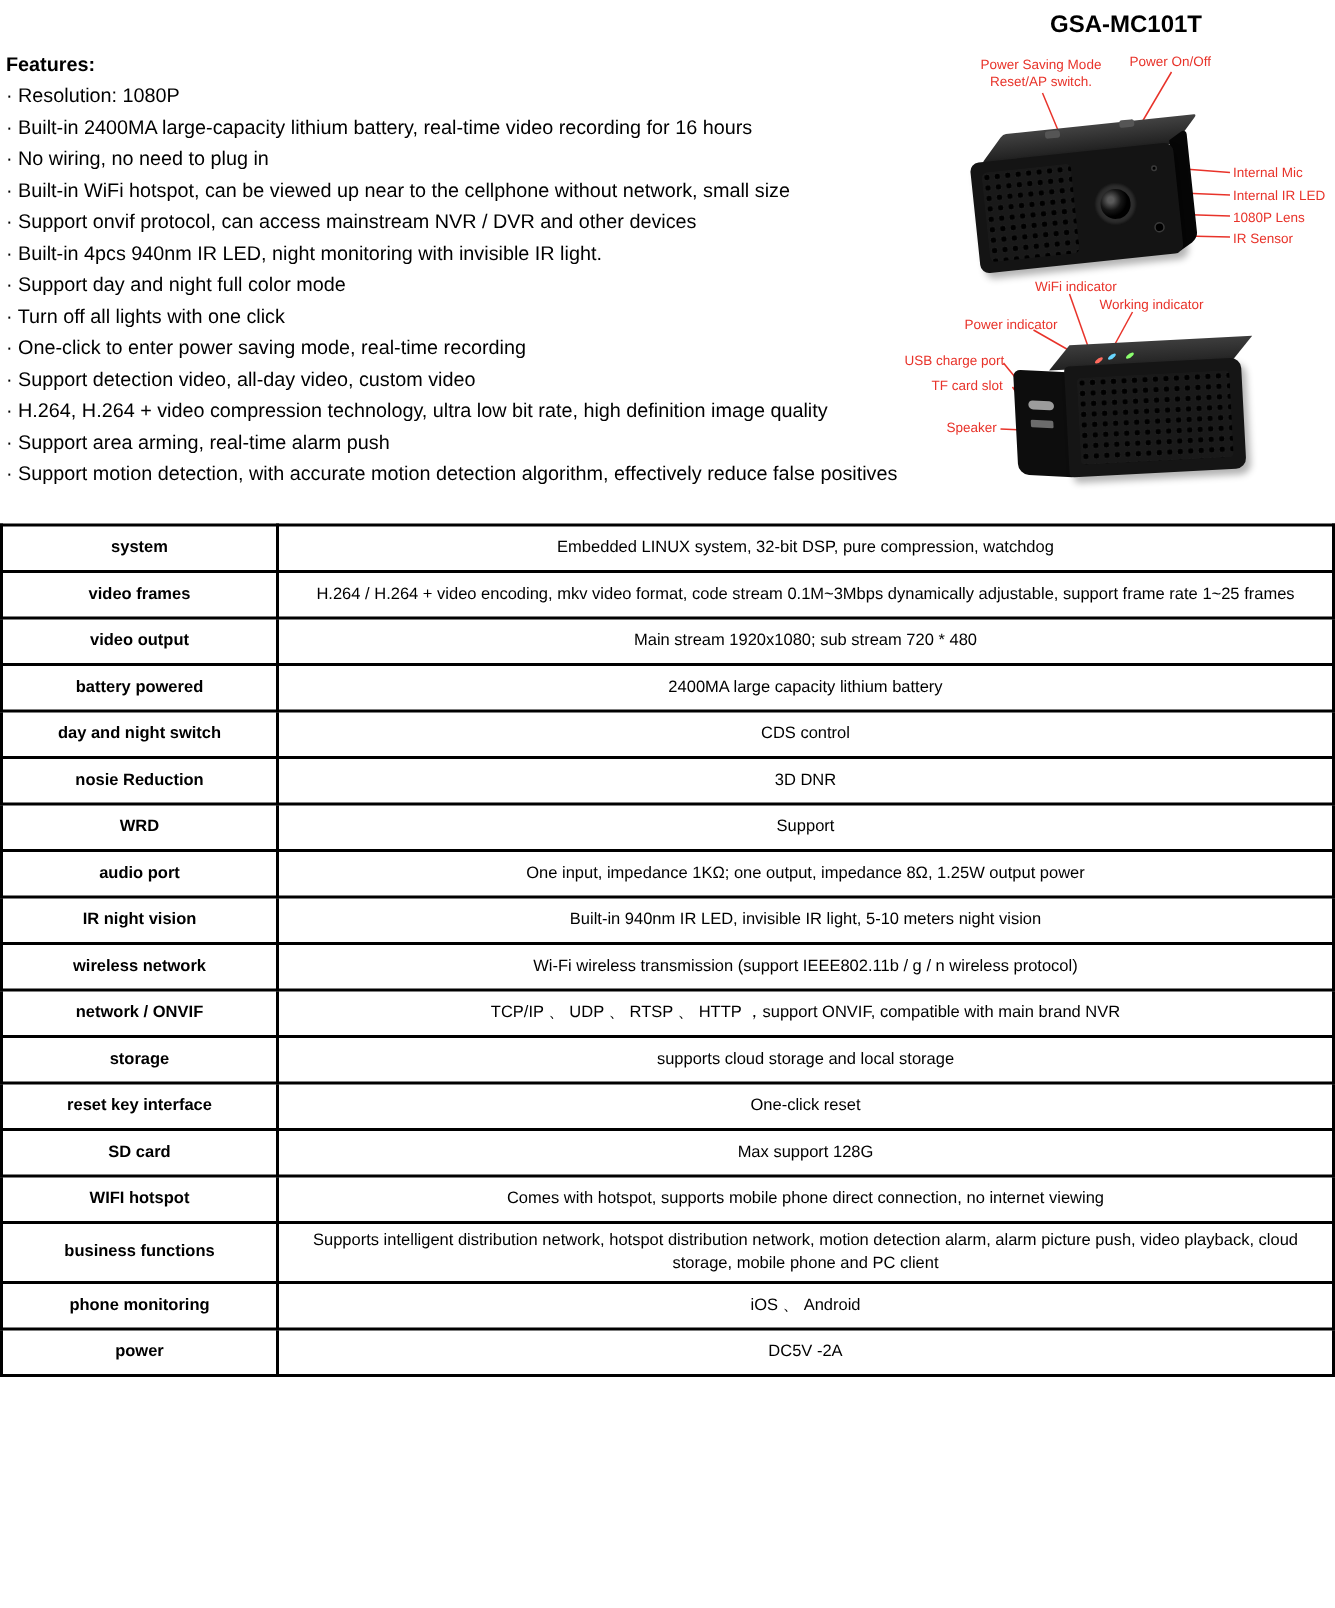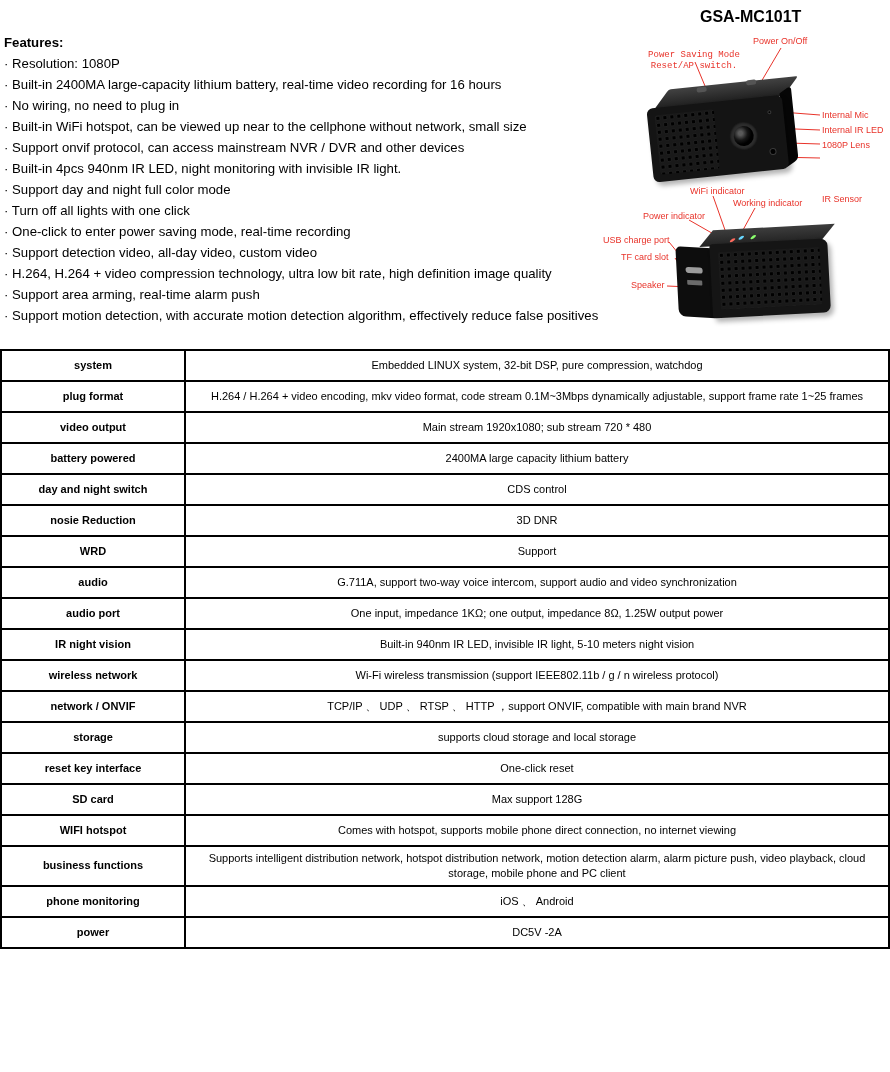--- a/index.html
+++ b/index.html
@@ -14,26 +14,26 @@
   .header { position:relative; width:814px; height:349px;padding-left:24px; }
   .title  { position:absolute; left:700px; top:8px; font-size:16px; font-weight:bold; }
 
   .features { position:absolute; left:4px; top:32px; font-size:13.2px; line-height:21px; }
   .features .heading { font-weight:bold; }
   .feature { white-space:nowrap; }
 
   
   .diagram { position:absolute; left:585px; top:30px; width:303px; height:318px; font-size:9px; }
   .callout { position:absolute; line-height:10.5px; text-align:center; }
-  .lbl-reset    { left:62px;  top:20px; width:94px;font-family:Liberation Mono, monospace; }
+  .lbl-reset    { left:62px;  top:8px; width:94px; }
   .lbl-power    { left:168px; top:6px; white-space:nowrap; }
   .lbl-mic      { left:237px; top:80px;  white-space:nowrap; }
   .lbl-irled    { left:237px; top:95px;  white-space:nowrap; }
   .lbl-lens     { left:237px; top:110px; white-space:nowrap; }
-  .lbl-irsensor { left:237px; top:124px; white-space:nowrap;margin-top:40px; }
+  .lbl-irsensor { left:237px; top:124px; white-space:nowrap; }
   .lbl-wifi     { left:105px; top:156px; white-space:nowrap; }
   .lbl-working  { left:148px; top:168px; white-space:nowrap; }
   .lbl-powerind { left:58px;  top:181px; white-space:nowrap; }
   .lbl-usb      { left:18px;  top:205px; white-space:nowrap; }
   .lbl-tf       { left:36px;  top:222px; white-space:nowrap; }
   .lbl-speaker  { left:46px;  top:250px; white-space:nowrap; }
 
   .lines { position:absolute; left:0; top:0; width:303px; height:318px; }
 
   .cam { position:absolute; }
@@ -162,21 +162,21 @@
   </div>
 </div>
 
 <table class="spec-table">
   <tbody>
     <tr>
         <td class="label">system</td>
         <td class="value">Embedded LINUX system, 32-bit DSP, pure compression, watchdog</td>
       </tr>
     <tr>
-        <td class="label">plug format</td>
+        <td class="label">video frames</td>
         <td class="value">H.264 / H.264 + video encoding, mkv video format, code stream 0.1M~3Mbps dynamically adjustable, support frame rate 1~25 frames</td>
       </tr>
     <tr>
         <td class="label">video output</td>
         <td class="value">Main stream 1920x1080; sub stream 720 * 480</td>
       </tr>
     <tr>
         <td class="label">battery powered</td>
         <td class="value">2400MA large capacity lithium battery</td>
       </tr>
@@ -186,24 +186,20 @@
       </tr>
     <tr>
         <td class="label">nosie Reduction</td>
         <td class="value">3D DNR</td>
       </tr>
     <tr>
         <td class="label">WRD</td>
         <td class="value">Support</td>
       </tr>
     <tr>
-        <td class="label">audio</td>
-        <td class="value">G.711A, support two-way voice intercom, support audio and video synchronization</td>
-      </tr>
-    <tr>
         <td class="label">audio port</td>
         <td class="value">One input, impedance 1KΩ; one output, impedance 8Ω, 1.25W output power</td>
       </tr>
     <tr>
         <td class="label">IR night vision</td>
         <td class="value">Built-in 940nm IR LED, invisible IR light, 5-10 meters night vision</td>
       </tr>
     <tr>
         <td class="label">wireless network</td>
         <td class="value">Wi-Fi wireless transmission (support IEEE802.11b / g / n wireless protocol)</td>

